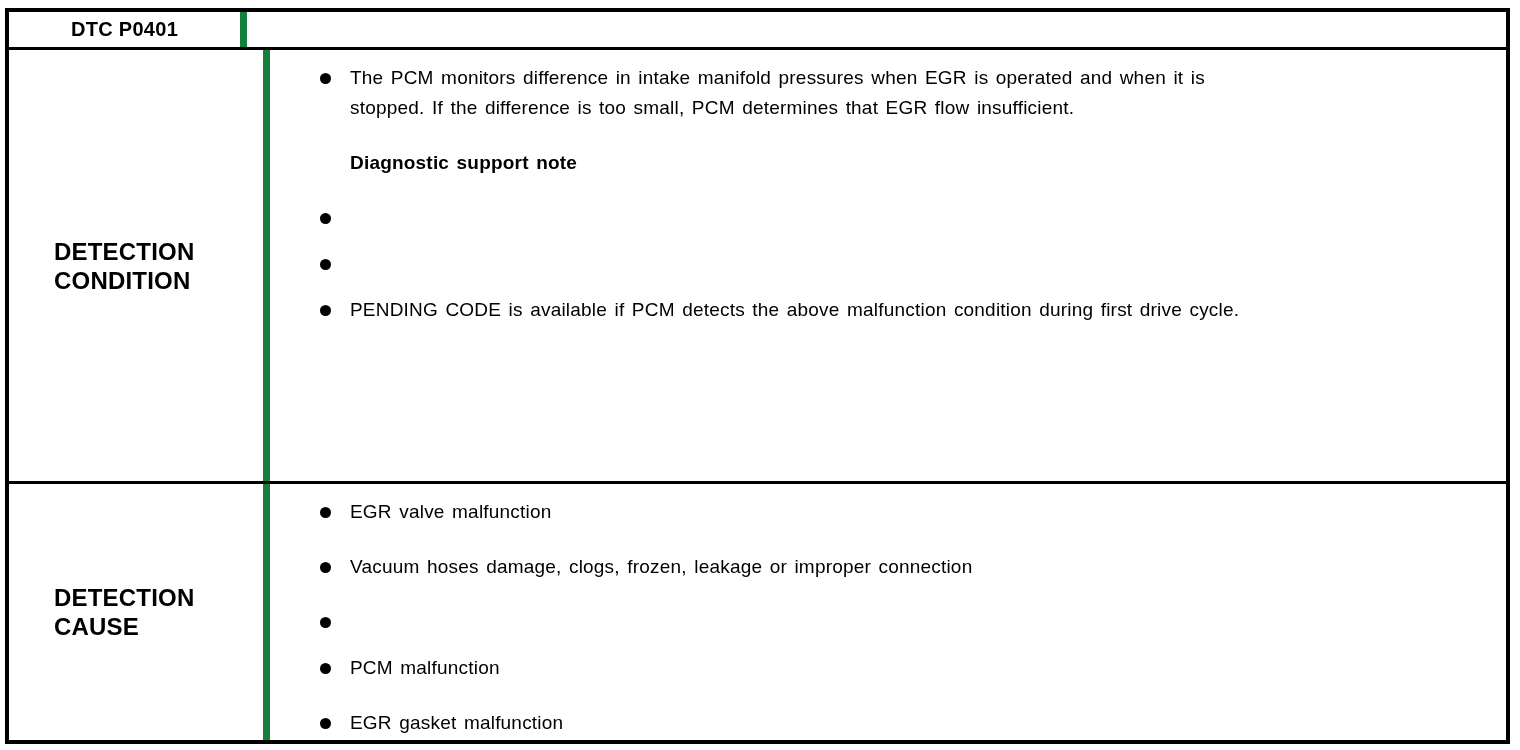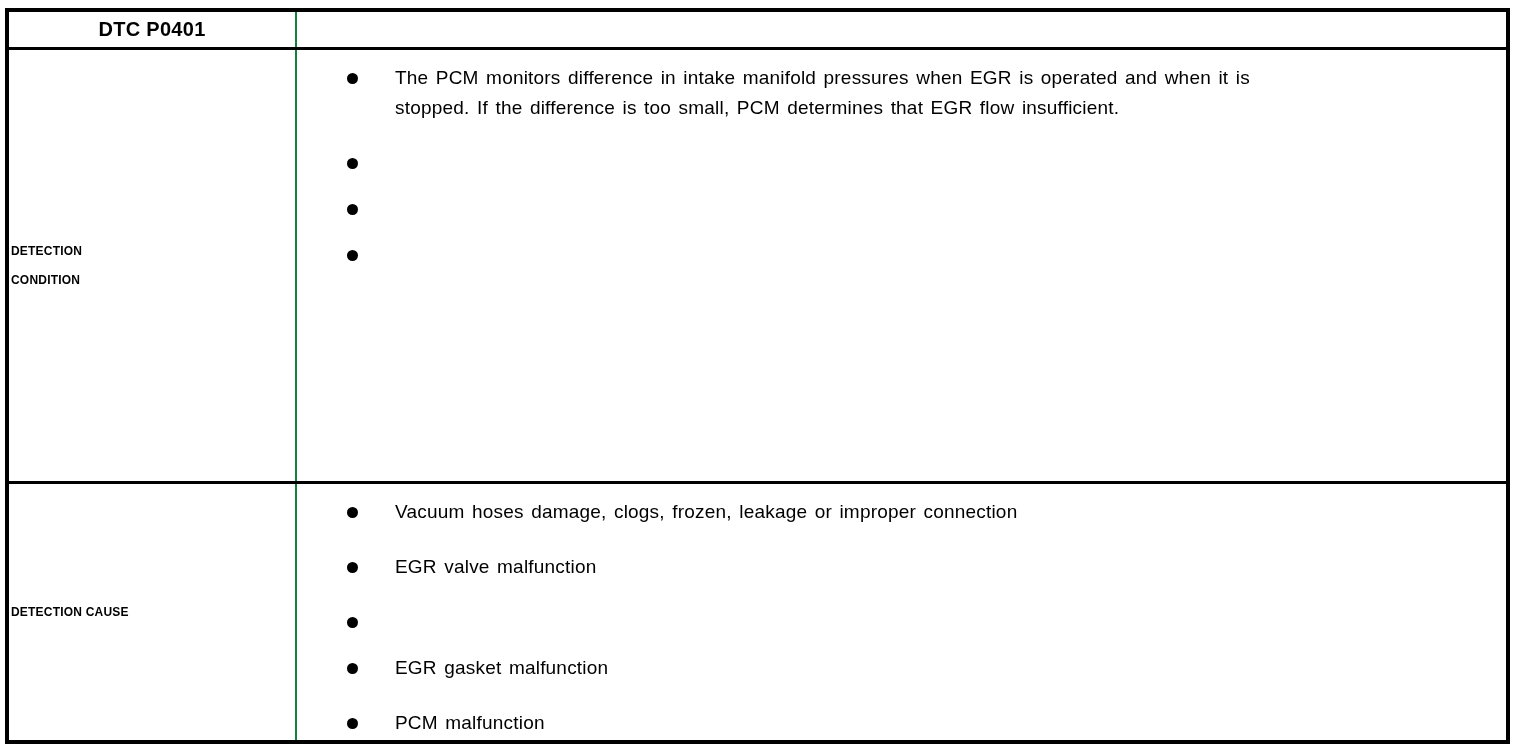--- a/index.html
+++ b/index.html
@@ -30,43 +30,44 @@
     border-bottom: 3px solid #000000;
     flex: none;
   }
   .detection-row {
     height: 434px;
     border-bottom: 3px solid #000000;
     flex: none;
   }
   .cause-row { flex: 1; }
   .label-col {
-    width: 288px;
+    width: 238px;
     flex: none;
-    border-right: 2px solid #15803d;
+    border-right: 7px solid #15803d;
   }
   .content-col { flex: 1; min-width: 0; }
   .header-cell {
     display: flex;
     align-items: center;
     justify-content: center;
     font-weight: bold;
     font-size: 20px;
     letter-spacing: 0.3px;
   }
   .label-cell {
     display: flex;
     align-items: center;
     justify-content: flex-start;
-    padding-left: 2px;
+    padding-left: 22px;
     font-weight: bold;
-    font-size: 12px;
+    font-size: 24px;
     letter-spacing: 0.2px;
     white-space: pre-line;
     line-height: 29px;
+    margin-left: 23px;
   }
   .items-cell {
     padding-top: 13px;
   }
   .item {
     display: flex;
     flex-direction: row;
     align-items: flex-start;
     margin-bottom: 25px;
   }
@@ -78,21 +79,20 @@
     background: #000000;
     margin: 10px 19px 0 50px;
   }
   .item-text {
     font-size: 19px;
     line-height: 30px;
     letter-spacing: 0.2px;
     word-spacing: 2px;
     white-space: pre-line;
     padding-right: 20px;
-    margin-left: 18px;
   }
   .subheading .item-text {
     font-weight: bold;
     margin-left: 80px;
   }
 </style>
 </head>
 <body>
 
 <div class="page">
@@ -108,53 +108,57 @@
       <div class="label-col label-cell">
         <span>DETECTION
 CONDITION</span>
       </div>
       <div class="content-col items-cell">
         <div class="item">
           <span class="bullet"></span>
           <span class="item-text">The PCM monitors difference in intake manifold pressures when EGR is operated and when it is
 stopped. If the difference is too small, PCM determines that EGR flow insufficient.</span>
         </div>
+        <div class="item subheading">
+          <span class="item-text">Diagnostic support note</span>
+        </div>
         <div class="item">
           <span class="bullet"></span>
         </div>
         <div class="item">
           <span class="bullet"></span>
         </div>
         <div class="item">
           <span class="bullet"></span>
+          <span class="item-text">PENDING CODE is available if PCM detects the above malfunction condition during first drive cycle.</span>
         </div>
       </div>
     </div>
 
     <div class="row cause-row">
       <div class="label-col label-cell">
         <span>DETECTION CAUSE</span>
       </div>
       <div class="content-col items-cell">
         <div class="item">
           <span class="bullet"></span>
-          <span class="item-text">Vacuum hoses damage, clogs, frozen, leakage or improper connection</span>
+          <span class="item-text">EGR valve malfunction</span>
         </div>
         <div class="item">
           <span class="bullet"></span>
-          <span class="item-text">EGR valve malfunction</span>
+          <span class="item-text">Vacuum hoses damage, clogs, frozen, leakage or improper connection</span>
         </div>
         <div class="item">
           <span class="bullet"></span>
         </div>
         <div class="item">
           <span class="bullet"></span>
-          <span class="item-text">EGR gasket malfunction</span>
+          <span class="item-text">PCM malfunction</span>
         </div>
         <div class="item">
           <span class="bullet"></span>
-          <span class="item-text">PCM malfunction</span>
+          <span class="item-text">EGR gasket malfunction</span>
         </div>
       </div>
     </div>
 
   </div>
 </div>
 
 </body></html>

